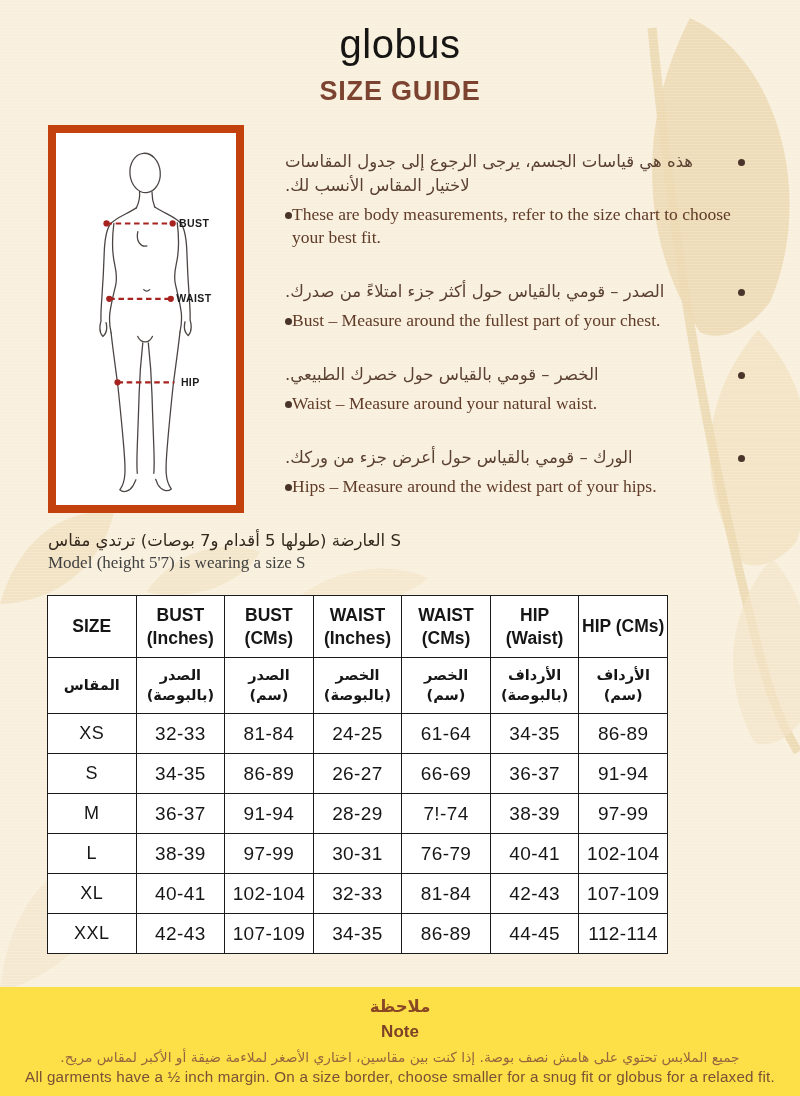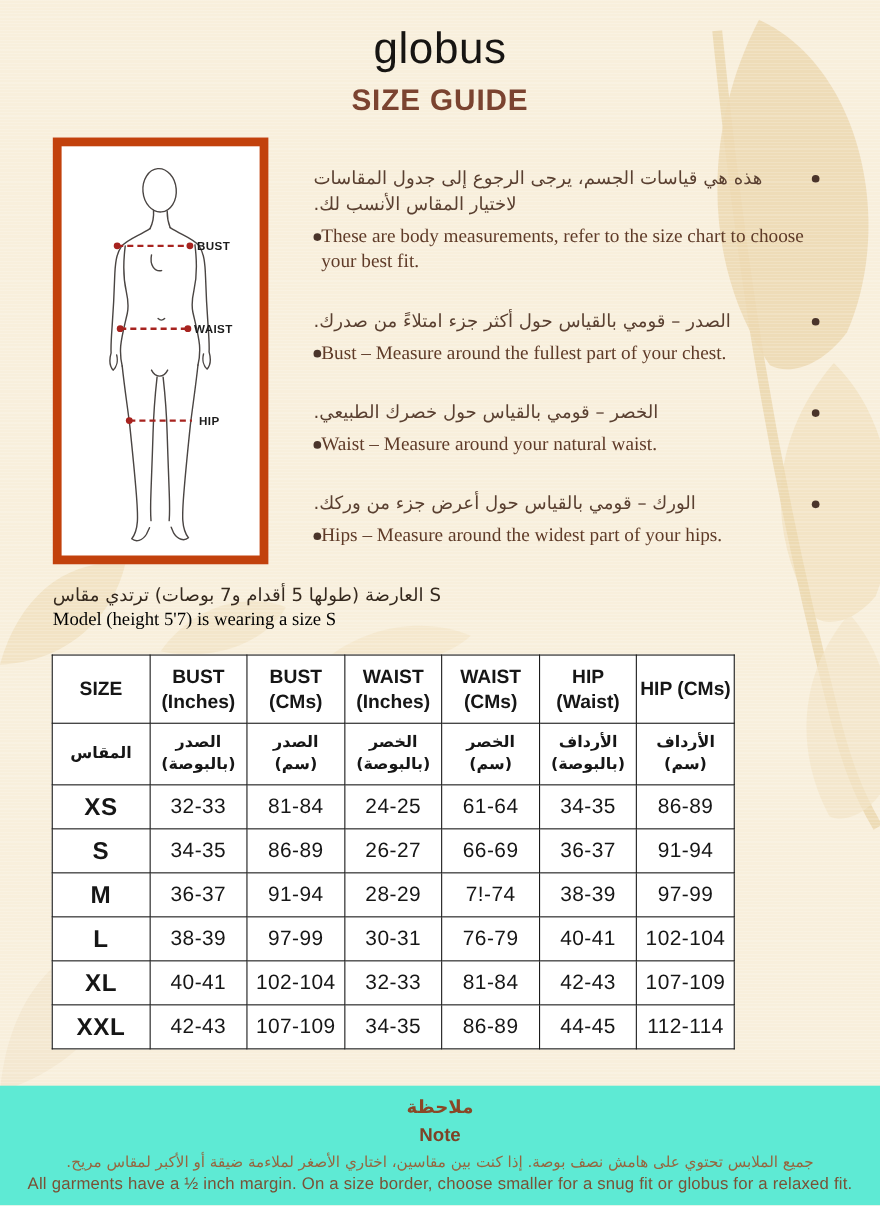--- a/index.html
+++ b/index.html
@@ -49,43 +49,43 @@
     flex:1;font-family:"Liberation Serif",serif;font-size:17.5px;line-height:1.32;
     color:#5f3b28;
   }
 
   
   .model-note{position:absolute;left:48px;top:529px;width:430px;}
   .model-note .ar{
     font-family:"DejaVu Sans",sans-serif;font-size:16.5px;color:#35291e;line-height:1.4;
   }
   .model-note .en{
-    font-family:"Liberation Serif",serif;font-size:17px;color:#000000;line-height:1.3;
+    font-family:"Liberation Serif",serif;font-size:17px;color:#404040;line-height:1.3;
   }
 
   
   table.size-table{
     position:absolute;left:47px;top:595px;width:621px;
     border-collapse:collapse;table-layout:fixed;background:#ffffff;
   }
   .size-table td,.size-table th{
     border:1.6px solid #1b1b1b;text-align:center;vertical-align:middle;
     padding:0 2px;box-sizing:border-box;color:#161616;
   }
   .size-table thead tr.h-en th{height:62px;font-size:17.5px;font-weight:700;line-height:1.3;}
   .size-table thead tr.h-ar th{
     height:56px;font-family:"DejaVu Sans",sans-serif;font-size:14.5px;font-weight:700;line-height:1.35;
   }
   .size-table tbody td{height:40px;font-size:19px;font-weight:500;letter-spacing:.4px;}
-  .size-table tbody td.size-col{font-weight:700;font-size:22px;letter-spacing:.5px;}
+  .size-table tbody td.size-col{font-weight:400;font-size:18px;letter-spacing:.5px;}
 
   
   .note-band{
     position:absolute;left:0;top:987px;width:800px;height:109px;
-    background:#5eead4;text-align:center;
+    background:#fde047;text-align:center;
   }
   .note-band .h-ar{
     margin-top:10px;font-family:"DejaVu Sans",sans-serif;
     font-size:16.5px;font-weight:700;color:#8a4726;
   }
   .note-band .h-en{
     margin-top:6px;font-size:17px;font-weight:700;color:#7d4226;
   }
   .note-band .b-ar{
     margin-top:7px;font-family:"DejaVu Sans",sans-serif;

